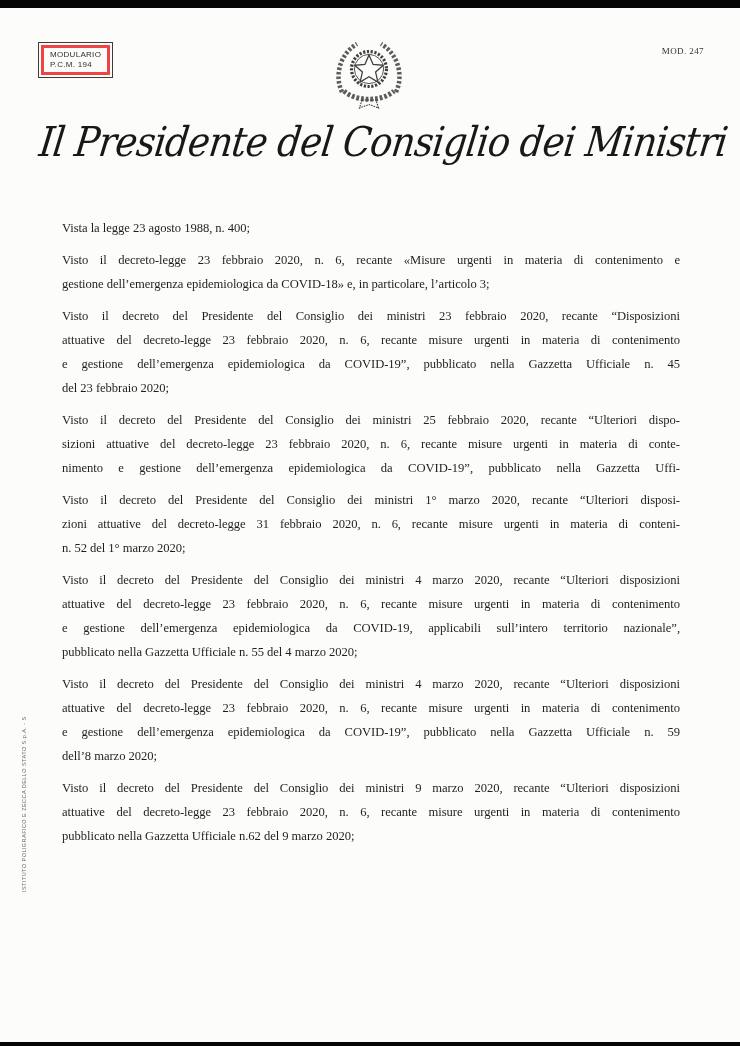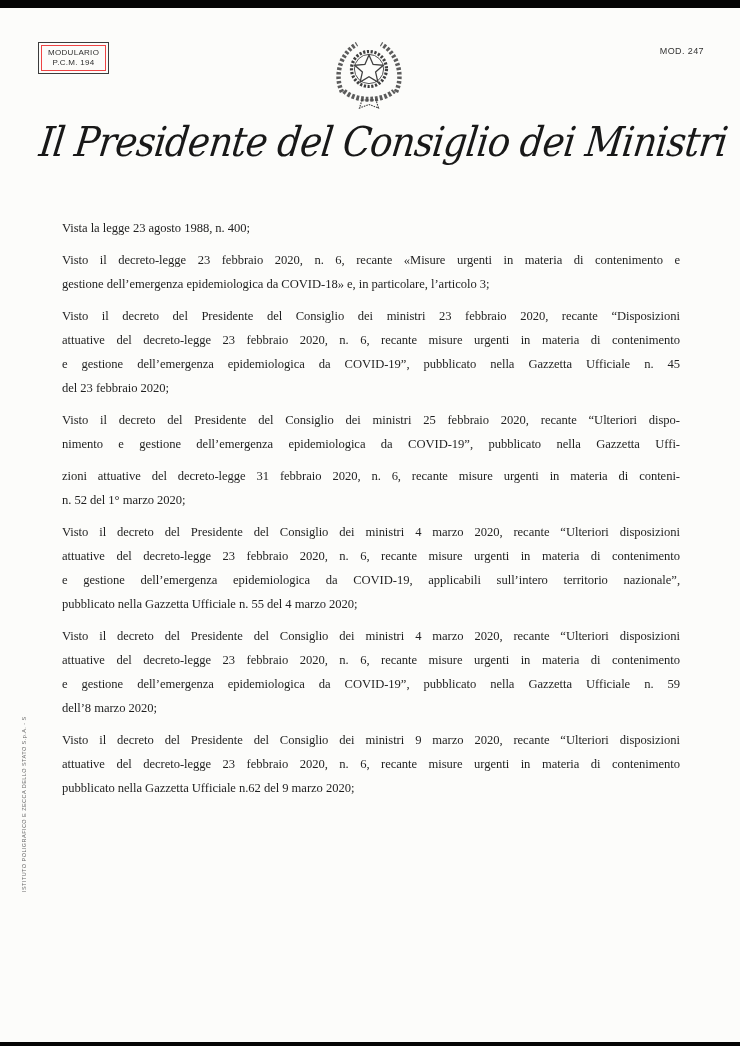--- a/index.html
+++ b/index.html
@@ -12,29 +12,29 @@
   .scan-bar{position:absolute;left:0;width:740px;background:#050505;}
   .scan-bar.top{top:0;height:8px;}
   .scan-bar.bottom{bottom:0;height:4px;}
 
   
   .modulario{
     position:absolute;left:38px;top:42px;
     border:1px solid #3c3c3c;padding:2px;background:transparent;
   }
   .modulario .inner{
-    border:1px solid #ef4444;padding:2px 6px;text-align:center;
+    border:3px solid #ef4444;padding:2px 6px;
     font-family:"Liberation Sans", sans-serif;font-size:8px;line-height:10px;
     color:#2e2e2e;letter-spacing:.3px;
   }
 
   
   .mod-number{
     position:absolute;right:36px;top:46px;
-    font-family:Liberation Sans, sans-serif;font-size:9px;color:#333;
+    font-family:Liberation Serif, serif;font-size:9px;color:#333;
     letter-spacing:.4px;
   }
 
   
   .emblem{position:absolute;left:332px;top:36px;width:74px;height:82px;}
 
   
   .title-script{
     position:absolute;left:0;top:118px;width:740px;height:90px;
     text-align:center;white-space:nowrap;
@@ -105,23 +105,25 @@
       <div class="line last">gestione dell’emergenza epidemiologica da COVID-18» e, in particolare, l’articolo 3;</div>
     </div>
     <div class="paragraph">
       <div class="line">Visto il decreto del Presidente del Consiglio dei ministri 23 febbraio 2020, recante “Disposizioni</div>
       <div class="line">attuative del decreto-legge 23 febbraio 2020, n. 6, recante misure urgenti in materia di contenimento</div>
       <div class="line">e gestione dell’emergenza epidemiologica da COVID-19”, pubblicato nella Gazzetta Ufficiale n. 45</div>
       <div class="line last">del 23 febbraio 2020;</div>
     </div>
     <div class="paragraph">
       <div class="line">Visto il decreto del Presidente del Consiglio dei ministri 25 febbraio 2020, recante “Ulteriori dispo-</div>
+      <div class="line">sizioni attuative del decreto-legge 23 febbraio 2020, n. 6, recante misure urgenti in materia di conte-</div>
       <div class="line">nimento e gestione dell’emergenza epidemiologica da COVID-19”, pubblicato nella Gazzetta Uffi-</div>
     </div>
     <div class="paragraph">
+      <div class="line">Visto il decreto del Presidente del Consiglio dei ministri 1° marzo 2020, recante “Ulteriori disposi-</div>
       <div class="line">zioni attuative del decreto-legge 31 febbraio 2020, n. 6, recante misure urgenti in materia di conteni-</div>
       <div class="line last">n. 52 del 1° marzo 2020;</div>
     </div>
     <div class="paragraph">
       <div class="line">Visto il decreto del Presidente del Consiglio dei ministri 4 marzo 2020, recante “Ulteriori disposizioni</div>
       <div class="line">attuative del decreto-legge 23 febbraio 2020, n. 6, recante misure urgenti in materia di contenimento</div>
       <div class="line">e gestione dell’emergenza epidemiologica da COVID-19, applicabili sull’intero territorio nazionale”,</div>
       <div class="line last">pubblicato nella Gazzetta Ufficiale n. 55 del 4 marzo 2020;</div>
     </div>
     <div class="paragraph">

